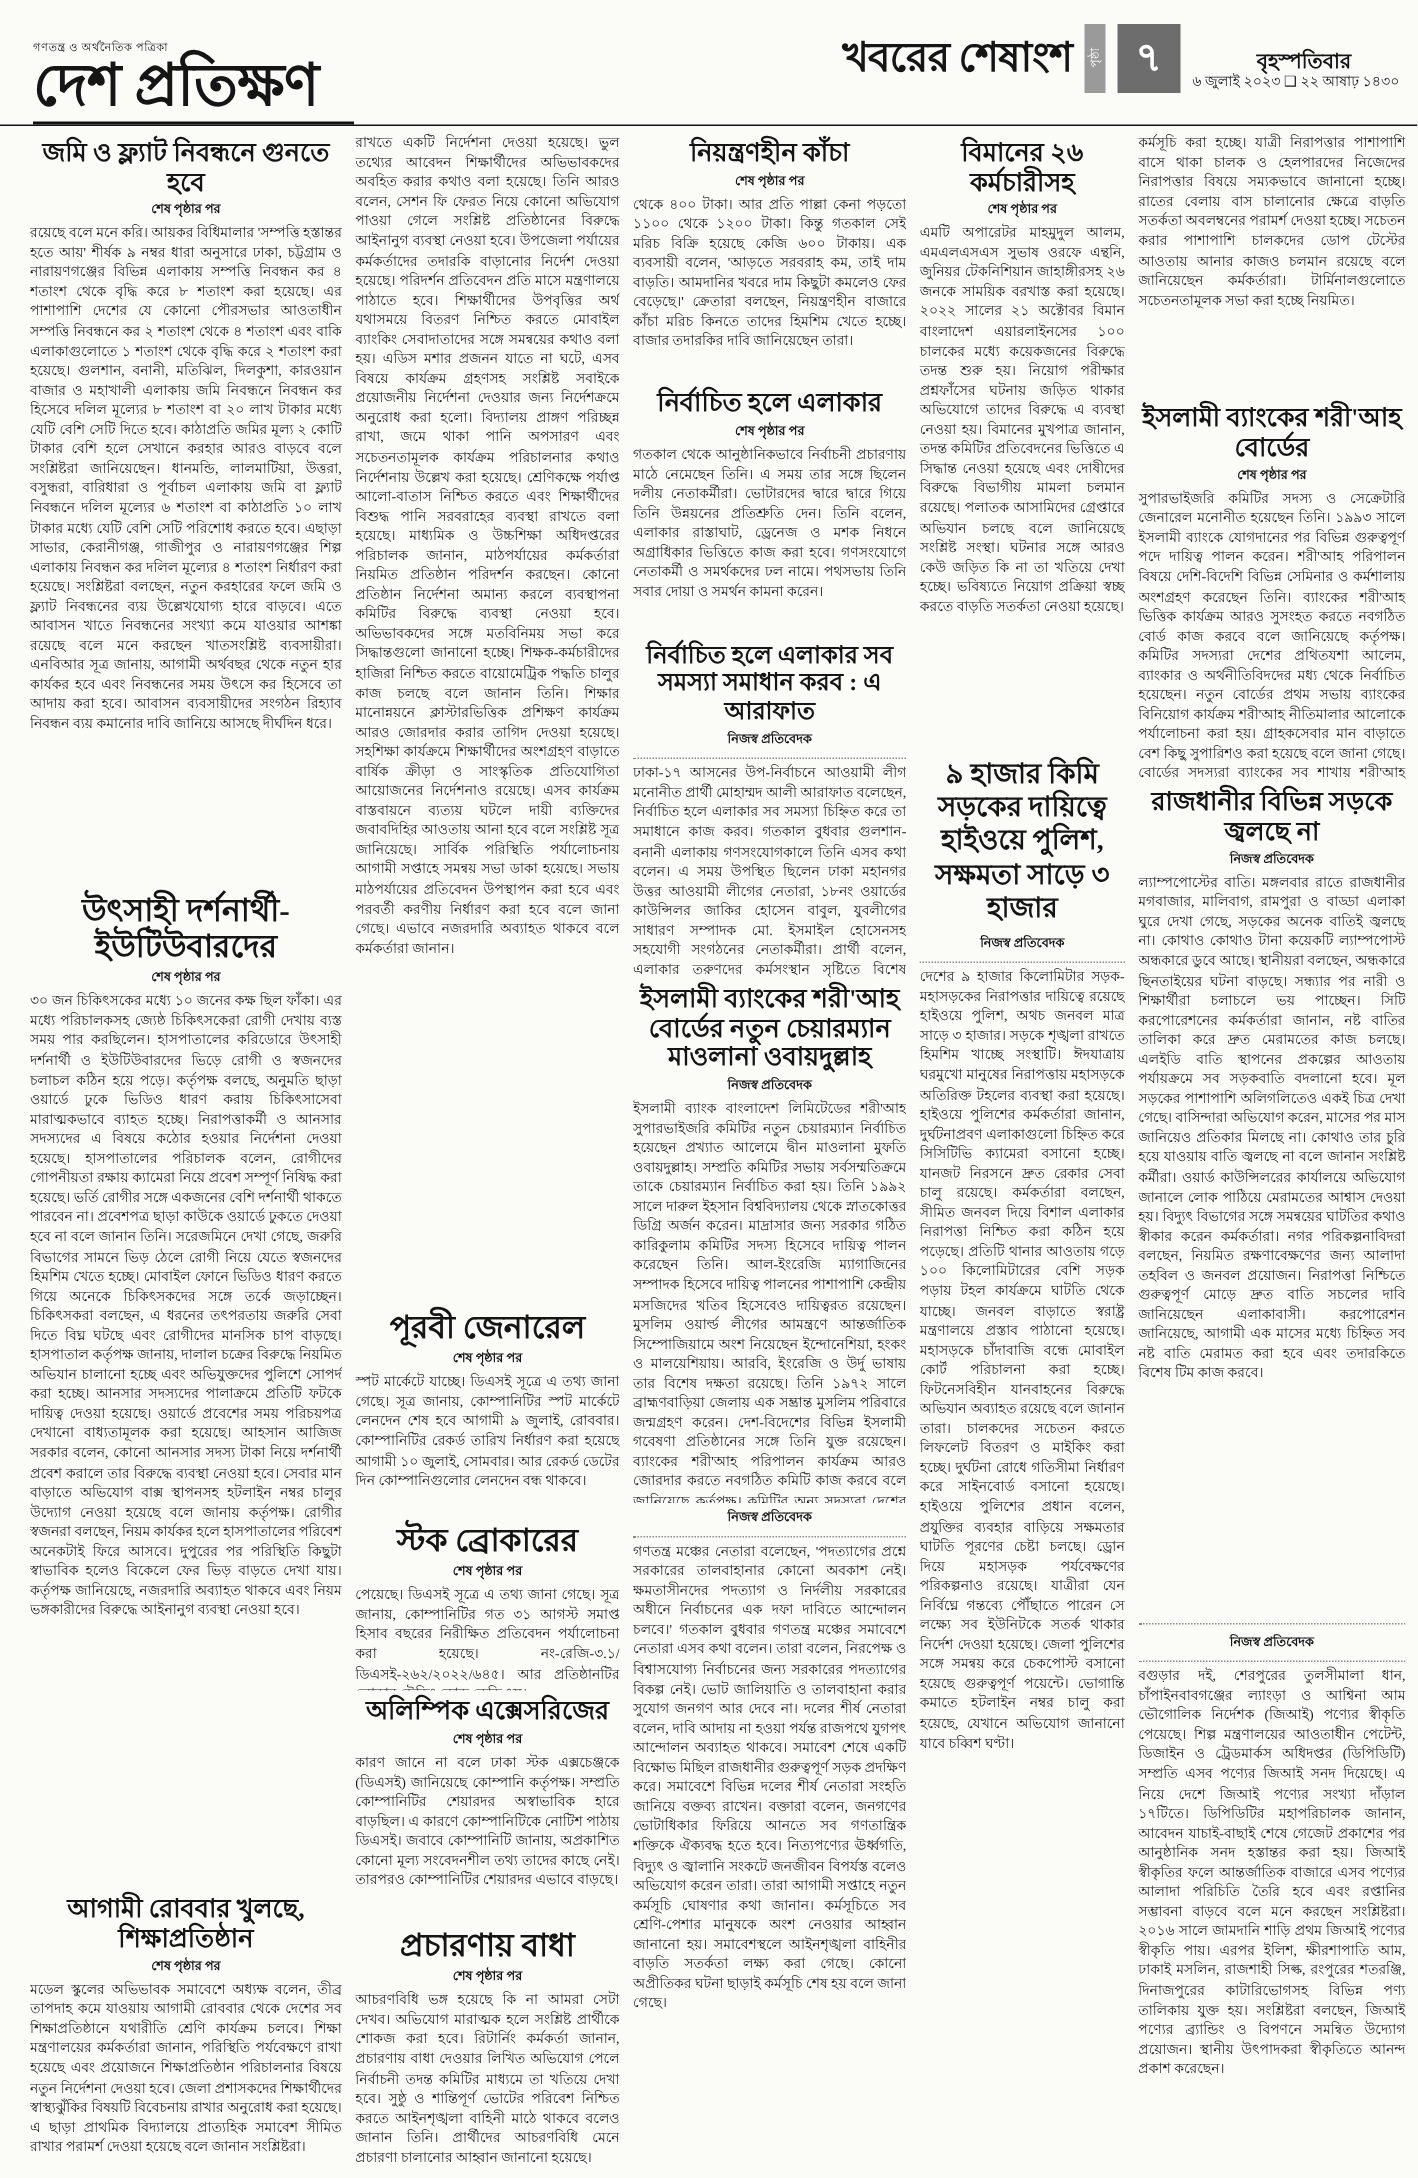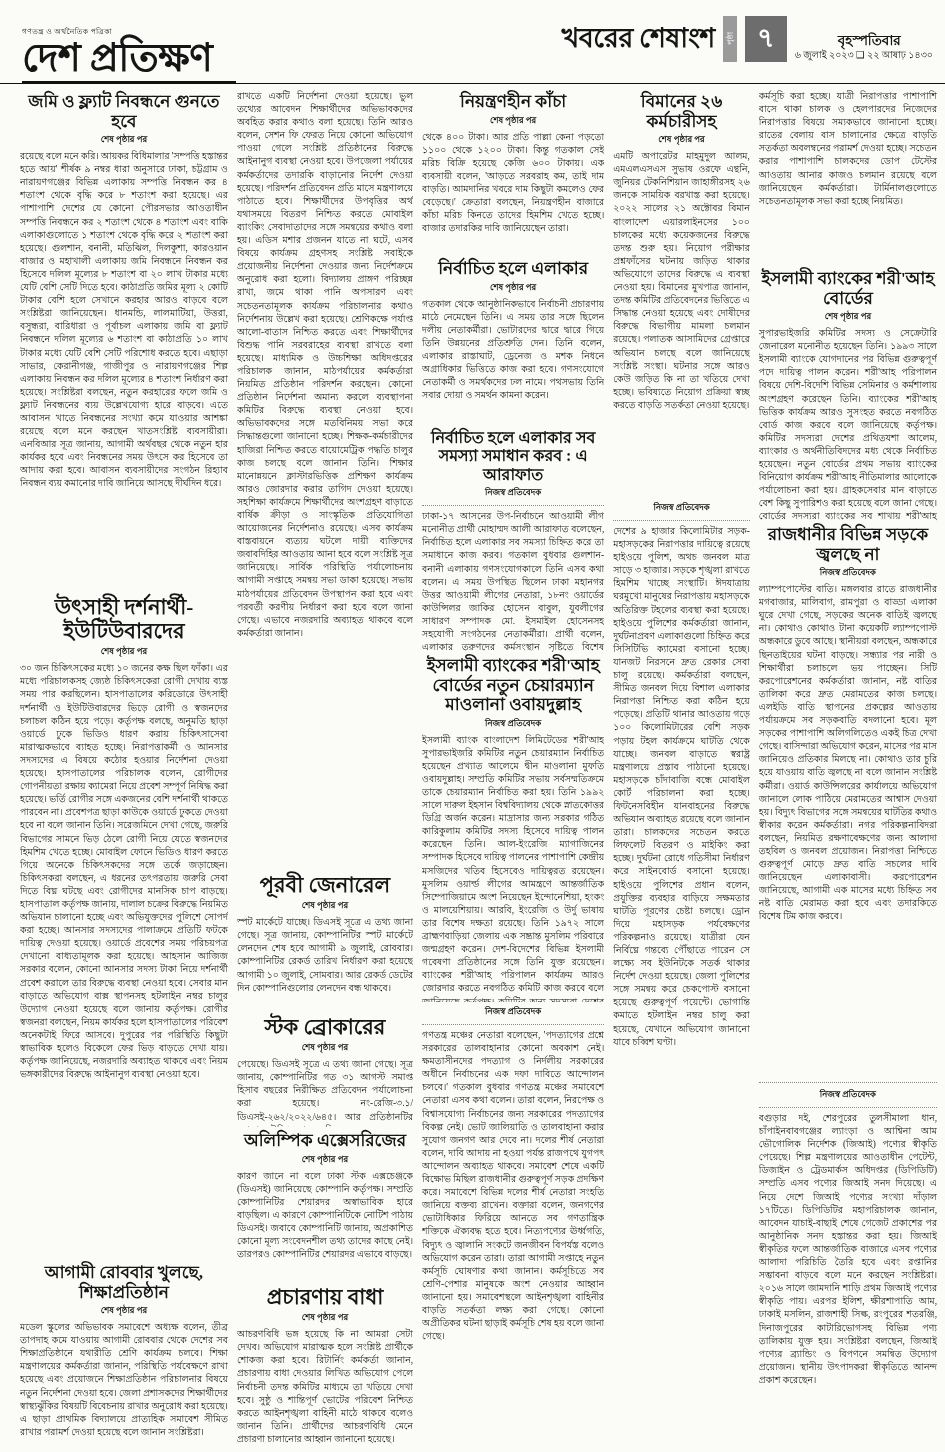--- a/index.html
+++ b/index.html
@@ -144,20 +144,21 @@
     </article>
   </section>
 
   <section class="col col-4">
     <article class="story" style="height:410px">
       <h2 class="headline">বিমানের ২৬ কর্মচারীসহ</h2>
       <div class="kicker">শেষ পৃষ্ঠার পর</div>
       <p class="body-text body-first">এমটি অপারেটর মাহমুদুল আলম, এমএলএসএস সুভাষ ওরফে এন্থনি, জুনিয়র টেকনিশিয়ান জাহাঙ্গীরসহ ২৬ জনকে সাময়িক বরখাস্ত করা হয়েছে। ২০২২ সালের ২১ অক্টোবর বিমান বাংলাদেশ এয়ারলাইনসের ১০০ চালকের মধ্যে কয়েকজনের বিরুদ্ধে তদন্ত শুরু হয়। নিয়োগ পরীক্ষার প্রশ্নফাঁসের ঘটনায় জড়িত থাকার অভিযোগে তাদের বিরুদ্ধে এ ব্যবস্থা নেওয়া হয়। বিমানের মুখপাত্র জানান, তদন্ত কমিটির প্রতিবেদনের ভিত্তিতে এ সিদ্ধান্ত নেওয়া হয়েছে এবং দোষীদের বিরুদ্ধে বিভাগীয় মামলা চলমান রয়েছে। পলাতক আসামিদের গ্রেপ্তারে অভিযান চলছে বলে জানিয়েছে সংশ্লিষ্ট সংস্থা। ঘটনার সঙ্গে আরও কেউ জড়িত কি না তা খতিয়ে দেখা হচ্ছে। ভবিষ্যতে নিয়োগ প্রক্রিয়া স্বচ্ছ করতে বাড়তি সতর্কতা নেওয়া হয়েছে।</p>
     </article>
     <article class="story" style="height:950px">
+      <h2 class="headline h-xl">৯ হাজার কিমি সড়কের দায়িত্বে হাইওয়ে পুলিশ, সক্ষমতা সাড়ে ৩ হাজার</h2>
       <div class="kicker">নিজস্ব প্রতিবেদক</div>
       <div class="dotted-rule"></div>
       <p class="body-text body-first">দেশের ৯ হাজার কিলোমিটার সড়ক-মহাসড়কের নিরাপত্তার দায়িত্বে রয়েছে হাইওয়ে পুলিশ, অথচ জনবল মাত্র সাড়ে ৩ হাজার। সড়কে শৃঙ্খলা রাখতে হিমশিম খাচ্ছে সংস্থাটি। ঈদযাত্রায় ঘরমুখো মানুষের নিরাপত্তায় মহাসড়কে অতিরিক্ত টহলের ব্যবস্থা করা হয়েছে। হাইওয়ে পুলিশের কর্মকর্তারা জানান, দুর্ঘটনাপ্রবণ এলাকাগুলো চিহ্নিত করে সিসিটিভি ক্যামেরা বসানো হচ্ছে। যানজট নিরসনে দ্রুত রেকার সেবা চালু রয়েছে। কর্মকর্তারা বলছেন, সীমিত জনবল দিয়ে বিশাল এলাকার নিরাপত্তা নিশ্চিত করা কঠিন হয়ে পড়েছে। প্রতিটি থানার আওতায় গড়ে ১০০ কিলোমিটারের বেশি সড়ক পড়ায় টহল কার্যক্রমে ঘাটতি থেকে যাচ্ছে। জনবল বাড়াতে স্বরাষ্ট্র মন্ত্রণালয়ে প্রস্তাব পাঠানো হয়েছে। মহাসড়কে চাঁদাবাজি বন্ধে মোবাইল কোর্ট পরিচালনা করা হচ্ছে। ফিটনেসবিহীন যানবাহনের বিরুদ্ধে অভিযান অব্যাহত রয়েছে বলে জানান তারা। চালকদের সচেতন করতে লিফলেট বিতরণ ও মাইকিং করা হচ্ছে। দুর্ঘটনা রোধে গতিসীমা নির্ধারণ করে সাইনবোর্ড বসানো হয়েছে। হাইওয়ে পুলিশের প্রধান বলেন, প্রযুক্তির ব্যবহার বাড়িয়ে সক্ষমতার ঘাটতি পূরণের চেষ্টা চলছে। ড্রোন দিয়ে মহাসড়ক পর্যবেক্ষণের পরিকল্পনাও রয়েছে। যাত্রীরা যেন নির্বিঘ্নে গন্তব্যে পৌঁছাতে পারেন সে লক্ষ্যে সব ইউনিটকে সতর্ক থাকার নির্দেশ দেওয়া হয়েছে। জেলা পুলিশের সঙ্গে সমন্বয় করে চেকপোস্ট বসানো হয়েছে গুরুত্বপূর্ণ পয়েন্টে। ভোগান্তি কমাতে হটলাইন নম্বর চালু করা হয়েছে, যেখানে অভিযোগ জানানো যাবে চব্বিশ ঘণ্টা।</p>
     </article>
   </section>
 
   <section class="col col-5">
     <article class="story" style="height:177px">
       <p class="body-text body-first">কর্মসূচি করা হচ্ছে। যাত্রী নিরাপত্তার পাশাপাশি বাসে থাকা চালক ও হেলপারদের নিজেদের নিরাপত্তার বিষয়ে সম্যকভাবে জানানো হচ্ছে। রাতের বেলায় বাস চালানোর ক্ষেত্রে বাড়তি সতর্কতা অবলম্বনের পরামর্শ দেওয়া হচ্ছে। সচেতন করার পাশাপাশি চালকদের ডোপ টেস্টের আওতায় আনার কাজও চলমান রয়েছে বলে জানিয়েছেন কর্মকর্তারা। টার্মিনালগুলোতে সচেতনতামূলক সভা করা হচ্ছে নিয়মিত।</p>
     </article>

